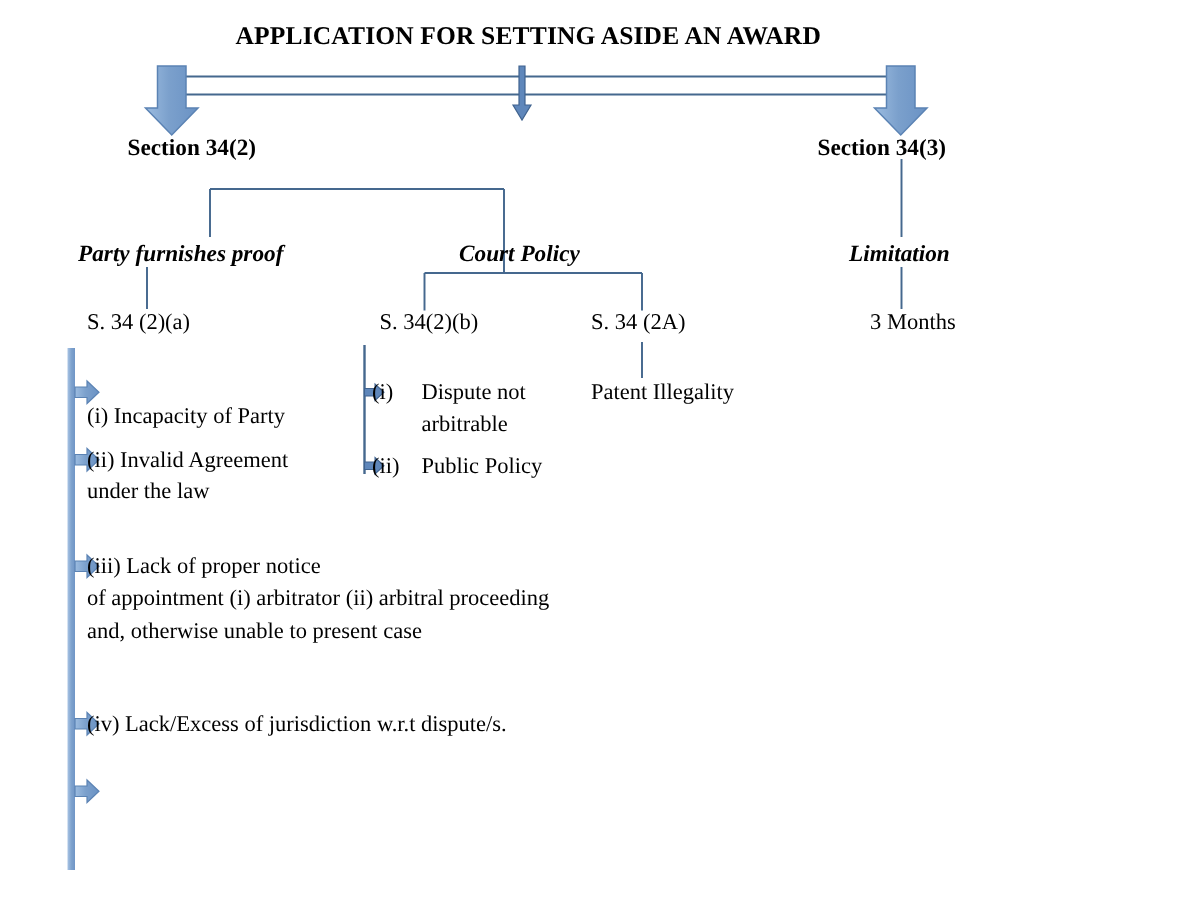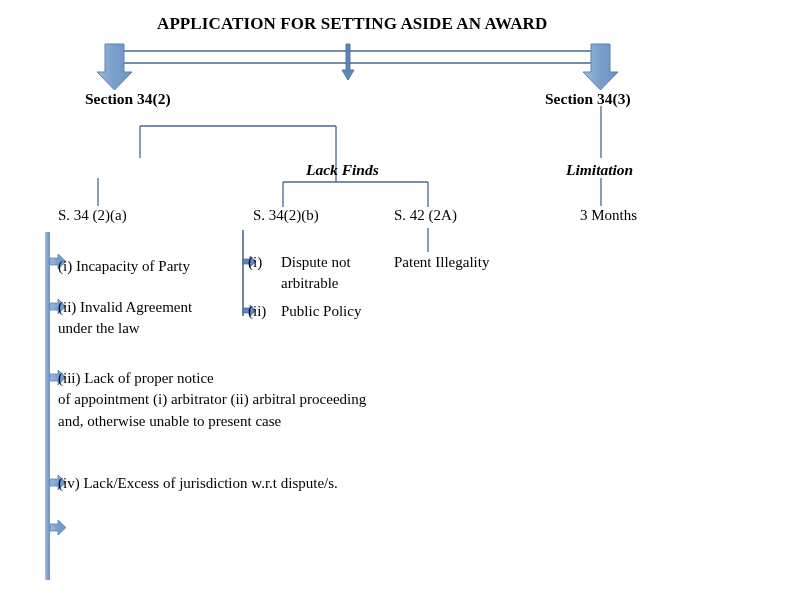--- a/index.html
+++ b/index.html
@@ -141,29 +141,30 @@
       <line x1="601" y1="106" x2="601" y2="158" stroke="#45688E" stroke-width="1.3"></line>
       <line x1="601" y1="178" x2="601" y2="206" stroke="#45688E" stroke-width="1.3"></line>
     </g>
   </svg>
 
   <div class="txt title" style="left:157px; top:13px;">APPLICATION FOR SETTING ASIDE AN AWARD</div>
 
   <div class="txt tier-head" style="left:85px; top:89px;">Section 34(2)</div>
   <div class="txt tier-head" style="left:545px; top:89px;">Section 34(3)</div>
 
-  <div class="txt tier-sub" style="left:306px; top:160px;">Lack Finds</div>
+  <div class="txt tier-sub" style="left:52px; top:160px;">Party furnishes proof</div>
+  <div class="txt tier-sub" style="left:306px; top:160px;">Court Policy</div>
   <div class="txt tier-sub" style="left:566px; top:160px;">Limitation</div>
 
   <div class="txt tier-code" style="left:58px; top:206px;">S. 34 (2)(a)</div>
   <div class="txt tier-code" style="left:253px; top:206px;">S. 34(2)(b)</div>
-  <div class="txt tier-code" style="left:394px; top:206px;">S. 42 (2A)</div>
+  <div class="txt tier-code" style="left:394px; top:206px;">S. 34 (2A)</div>
   <div class="txt tier-code" style="left:580px; top:206px;">3 Months</div>
 
-  <div class="txt leaf" style="left:58px; top:256px;text-align:right;">(i) Incapacity of Party</div>
+  <div class="txt leaf" style="left:58px; top:268px;text-align:right;">(i) Incapacity of Party</div>
   <div class="txt leaf" style="left:58px; top:368px;">(iii) Lack of proper notice
 of appointment (i) arbitrator (ii) arbitral proceeding
 and, otherwise unable to present case</div>
   <div class="txt leaf" style="left:58px; top:297px;">(ii) Invalid Agreement
 under the law</div>
   <div class="txt leaf" style="left:58px; top:473px;">(iv) Lack/Excess of jurisdiction w.r.t dispute/s.</div>
 
   <div class="txt leaf-hang" style="left:248px; top:252px;">(i)</div>
   <div class="txt leaf" style="left:281px; top:252px;">Dispute not
 arbitrable</div>

